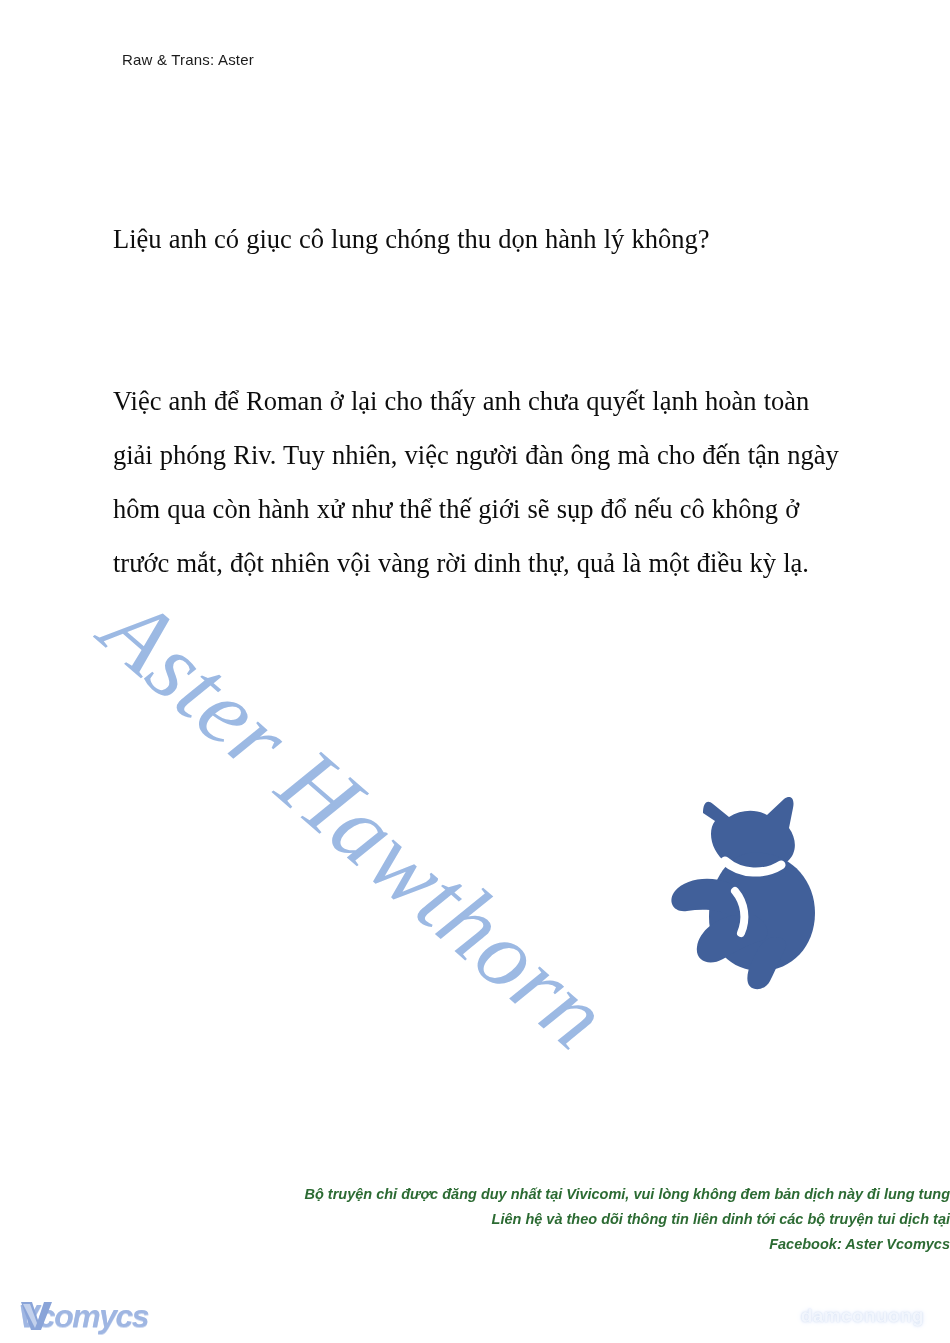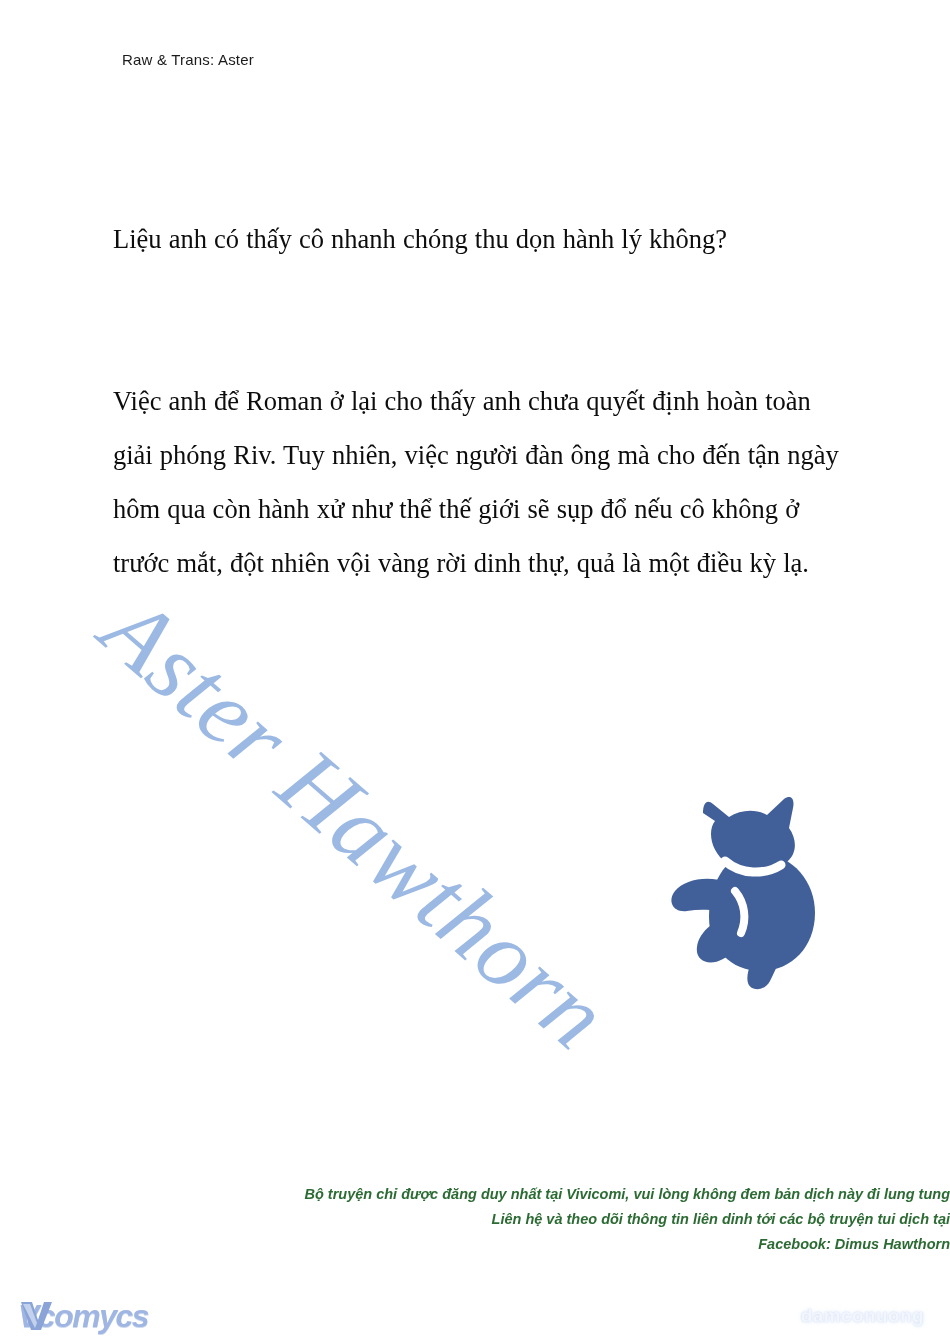--- a/index.html
+++ b/index.html
@@ -198,28 +198,28 @@
                  C 146 142, 126 136, 116 150 Z"></path>
       </g>
 
       <path d="M80 66 C 96 80, 120 80, 136 70" stroke="#ffffff" stroke-width="9" fill="none" stroke-linecap="round"></path>
 
       <path d="M90 96 C 100 108, 102 124, 96 138" stroke="#ffffff" stroke-width="8" fill="none" stroke-linecap="round"></path>
     </svg>
   </div>
 
   <div id="body-text">
-    <p class="para gap-1">Liệu anh có thấy cô nhanh chóng thu dọn hành lý không?</p>
-    <p class="para gap-1">Việc anh để Roman ở lại cho thấy anh chưa quyết định hoàn toàn giải phóng Riv. Tuy nhiên, việc người đàn ông mà cho đến tận ngày hôm qua còn hành xử như thể thế giới sẽ sụp đổ nếu cô không ở trước mắt, đột nhiên vội vàng rời dinh thự, quả là một điều kỳ lạ.</p>
+    <p class="para gap-1">Liệu anh có giục cô lung chóng thu dọn hành lý không?</p>
+    <p class="para gap-1">Việc anh để Roman ở lại cho thấy anh chưa quyết lạnh hoàn toàn giải phóng Riv. Tuy nhiên, việc người đàn ông mà cho đến tận ngày hôm qua còn hành xử như thể thế giới sẽ sụp đổ nếu cô không ở trước mắt, đột nhiên vội vàng rời dinh thự, quả là một điều kỳ lạ.</p>
   </div>
 
   <div id="note">
     <div>Bộ truyện chỉ được đăng duy nhất tại Vivicomi, vui lòng không đem bản dịch này đi lung tung</div>
     <div>Liên hệ và theo dõi thông tin liên dinh tới các bộ truyện tui dịch tại</div>
-    <div>Facebook: Dimus Hawthorn</div>
+    <div>Facebook: Aster Vcomycs</div>
   </div>
 
   <div id="bottom-bar">
 
     <div id="vcomycs-logo">
       <svg class="v-mark" width="34" height="34" viewBox="0 0 34 34">
         <path d="M2 3 L13 3 L19 21 L25 3 L33 3 L22 31 L12 31 Z" fill="#8aa4d8"></path>
         <path d="M4 5 L11 5 L18 24 L16 29 Z" fill="#c3d1ec"></path>
       </svg>
       <span class="wordmark">Vcomycs</span>

